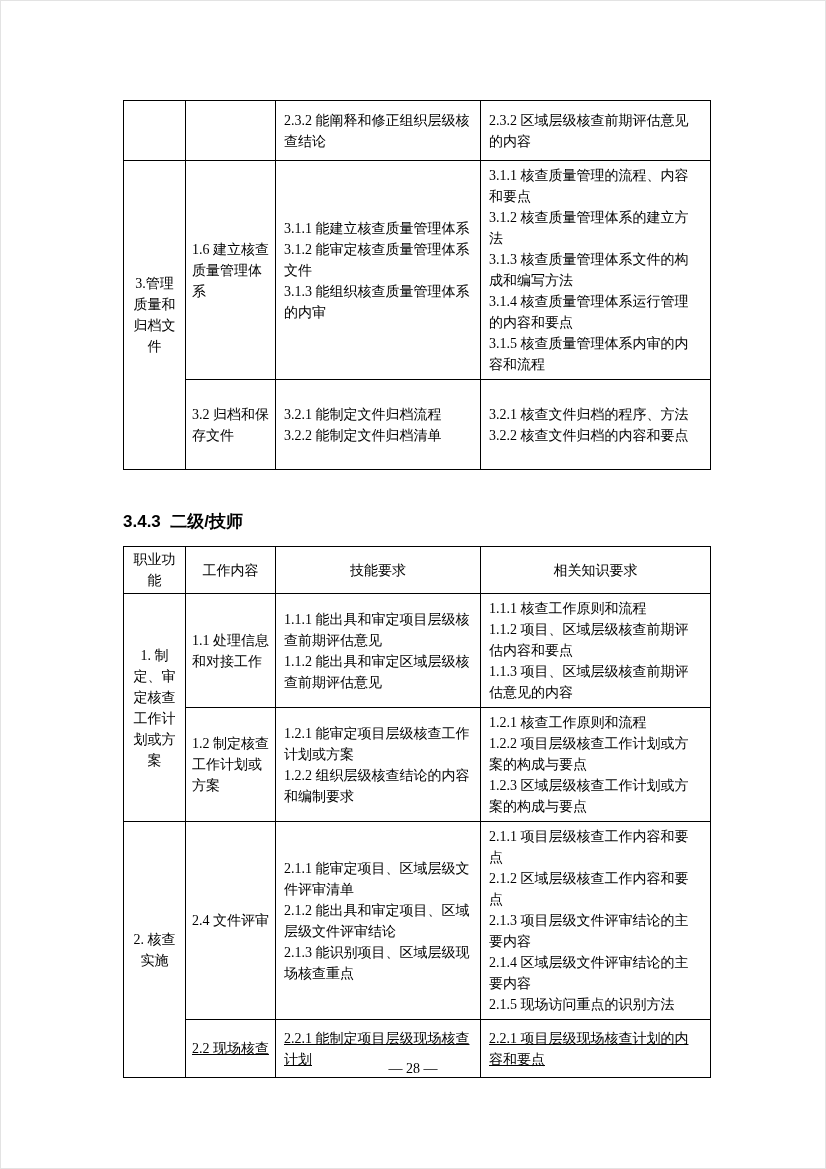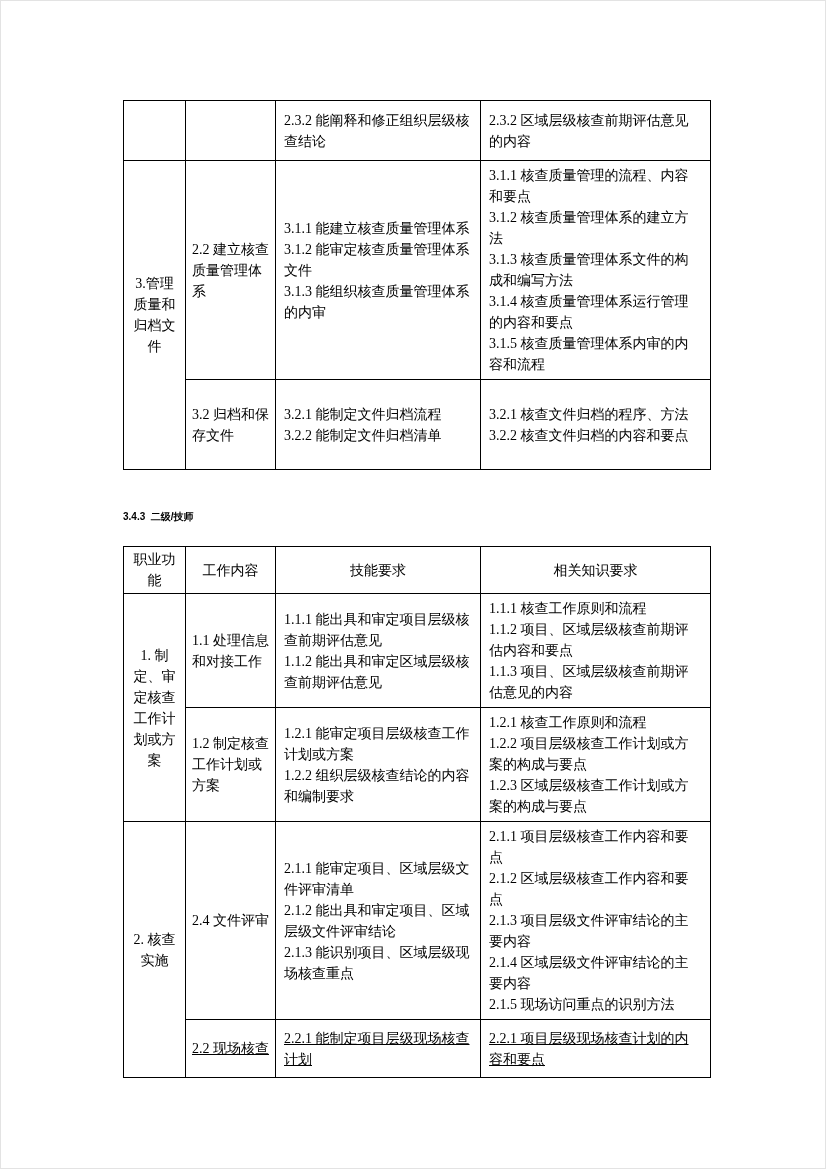--- a/index.html
+++ b/index.html
@@ -53,21 +53,21 @@
     text-align: left;
     padding: 4px 8px;
   }
   .pre { white-space: pre-line; }
   .t1 { margin-top: 100px; }
   .section-heading {
     margin-top: 40px;
     height: 22px;
     font-family: "Liberation Sans", "DejaVu Sans", sans-serif;
     font-weight: bold;
-    font-size: 10px;
+    font-size: 17px;
     white-space: pre;
   }
   .t2 { margin-top: 14px; }
   .footer {
     position: absolute;
     top: 1058px;
     left: 0;
     width: 826px;
     text-align: center;
     font-size: 14px;
@@ -93,21 +93,21 @@
       </colgroup>
       <tbody>
           <tr style="height:60px;">
         <td class="func"></td>
         <td class="work"></td>
         <td class="skill pre">2.3.2 能阐释和修正组织层级核查结论</td>
         <td class="know pre">2.3.2 区域层级核查前期评估意见的内容</td>
       </tr>
       <tr style="height:215px;">
         <td class="func" rowspan="2">3.管理质量和归档文件</td>
-        <td class="work">2.2 建立核查质量管理体系</td>
+        <td class="work">1.6 建立核查质量管理体系</td>
         <td class="skill pre">3.1.1 能建立核查质量管理体系
 3.1.2 能审定核查质量管理体系文件
 3.1.3 能组织核查质量管理体系的内审</td>
         <td class="know pre">3.1.1 核查质量管理的流程、内容和要点
 3.1.2 核查质量管理体系的建立方法
 3.1.3 核查质量管理体系文件的构成和编写方法
 3.1.4 核查质量管理体系运行管理的内容和要点
 3.1.5 核查质量管理体系内审的内容和流程</td>
       </tr>
       <tr style="height:90px;">
@@ -168,13 +168,14 @@
       <tr style="height:58px;text-decoration:underline;">
         <td class="work">2.2 现场核查</td>
         <td class="skill pre">2.2.1 能制定项目层级现场核查计划</td>
         <td class="know pre">2.2.1 项目层级现场核查计划的内容和要点</td>
       </tr>
     </tbody>
       </table>
 
   </div>
 
+  <div class="footer">—  28  —</div>
 </div>
 
 </body></html>

